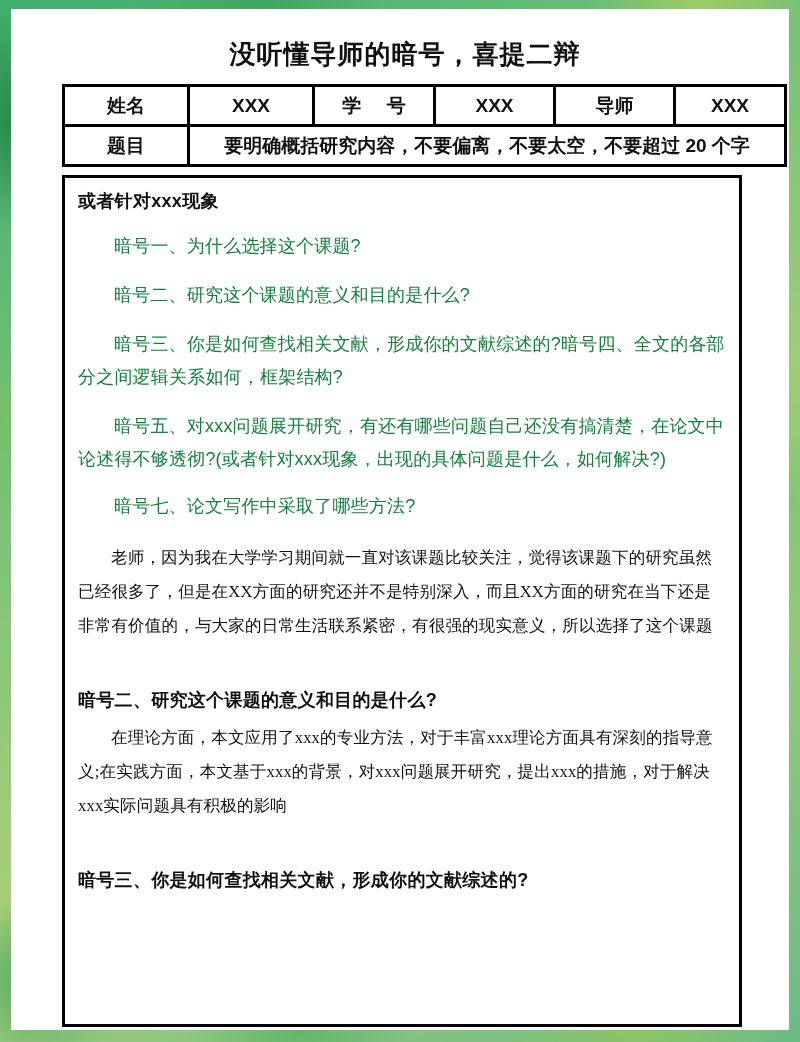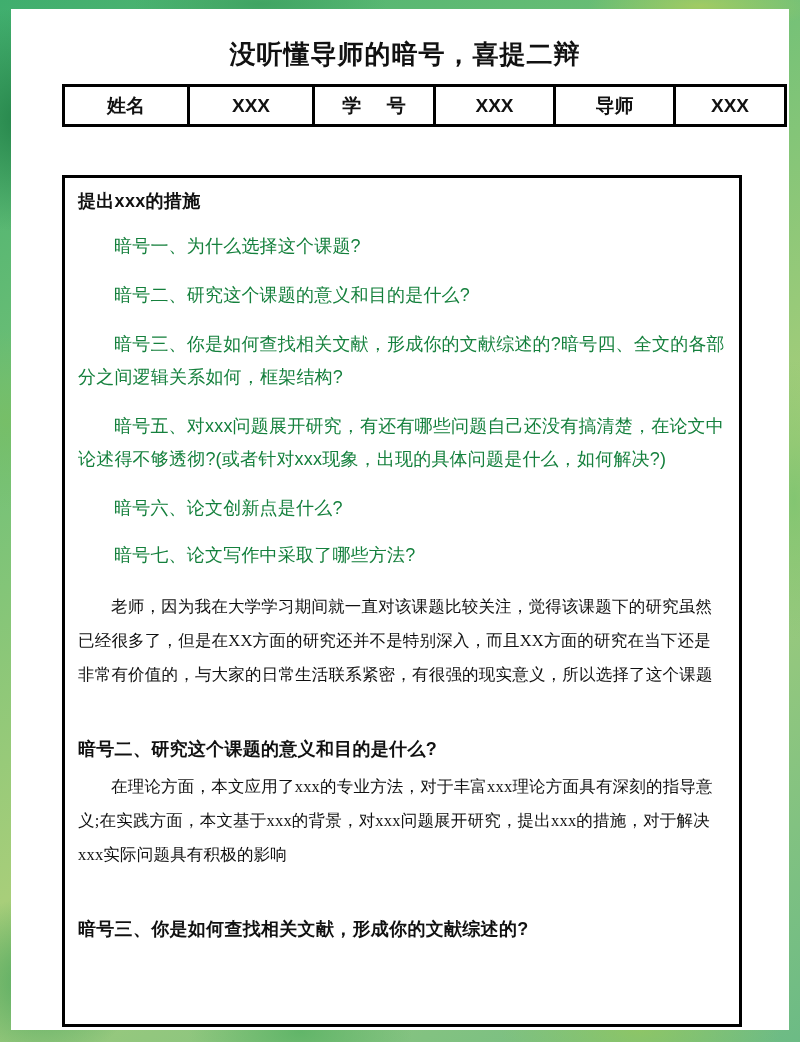--- a/index.html
+++ b/index.html
@@ -137,33 +137,36 @@
     <table class="info-table">
       <tbody>
           <tr>
         <td style="width:118px">姓名</td>
         <td style="width:118px">XXX</td>
         <td class="wide-spaced" style="width:114px">学 号</td>
         <td style="width:113px">XXX</td>
         <td style="width:113px">导师</td>
         <td style="width:104px">XXX</td>
       </tr>
+      <tr>
+        <td>题目</td>
+        <td class="title-cell" colspan="5">要明确概括研究内容，不要偏离，不要太空，不要超过 20 个字</td>
+      </tr>
     </tbody>
       </table>
 
     <div id="body-box">
       <div class="body-inner">
 
-        <h2 class="section-head">提出xxx的措施</h2>
+        <h2 class="section-head">或者针对xxx现象</h2>
 
         <p class="item">暗号一、为什么选择这个课题?</p>
         <p class="item">暗号二、研究这个课题的意义和目的是什么?</p>
         <p class="item">暗号三、你是如何查找相关文献，形成你的文献综述的?暗号四、全文的各部分之间逻辑关系如何，框架结构?</p>
         <p class="item">暗号五、对xxx问题展开研究，有还有哪些问题自己还没有搞清楚，在论文中论述得不够透彻?(或者针对xxx现象，出现的具体问题是什么，如何解决?)</p>
-        <p class="item">暗号六、论文创新点是什么?</p>
         <p class="item tight">暗号七、论文写作中采取了哪些方法?</p>
 
         <p class="body-para">老师，因为我在大学学习期间就一直对该课题比较关注，觉得该课题下的研究虽然已经很多了，但是在XX方面的研究还并不是特别深入，而且XX方面的研究在当下还是非常有价值的，与大家的日常生活联系紧密，有很强的现实意义，所以选择了这个课题</p>
 
         <h2 class="section-head spaced-top">暗号二、研究这个课题的意义和目的是什么?</h2>
 
         <p class="body-para close">在理论方面，本文应用了xxx的专业方法，对于丰富xxx理论方面具有深刻的指导意义;在实践方面，本文基于xxx的背景，对xxx问题展开研究，提出xxx的措施，对于解决xxx实际问题具有积极的影响</p>
 
         <h2 class="section-head spaced-top">暗号三、你是如何查找相关文献，形成你的文献综述的?</h2>
 

